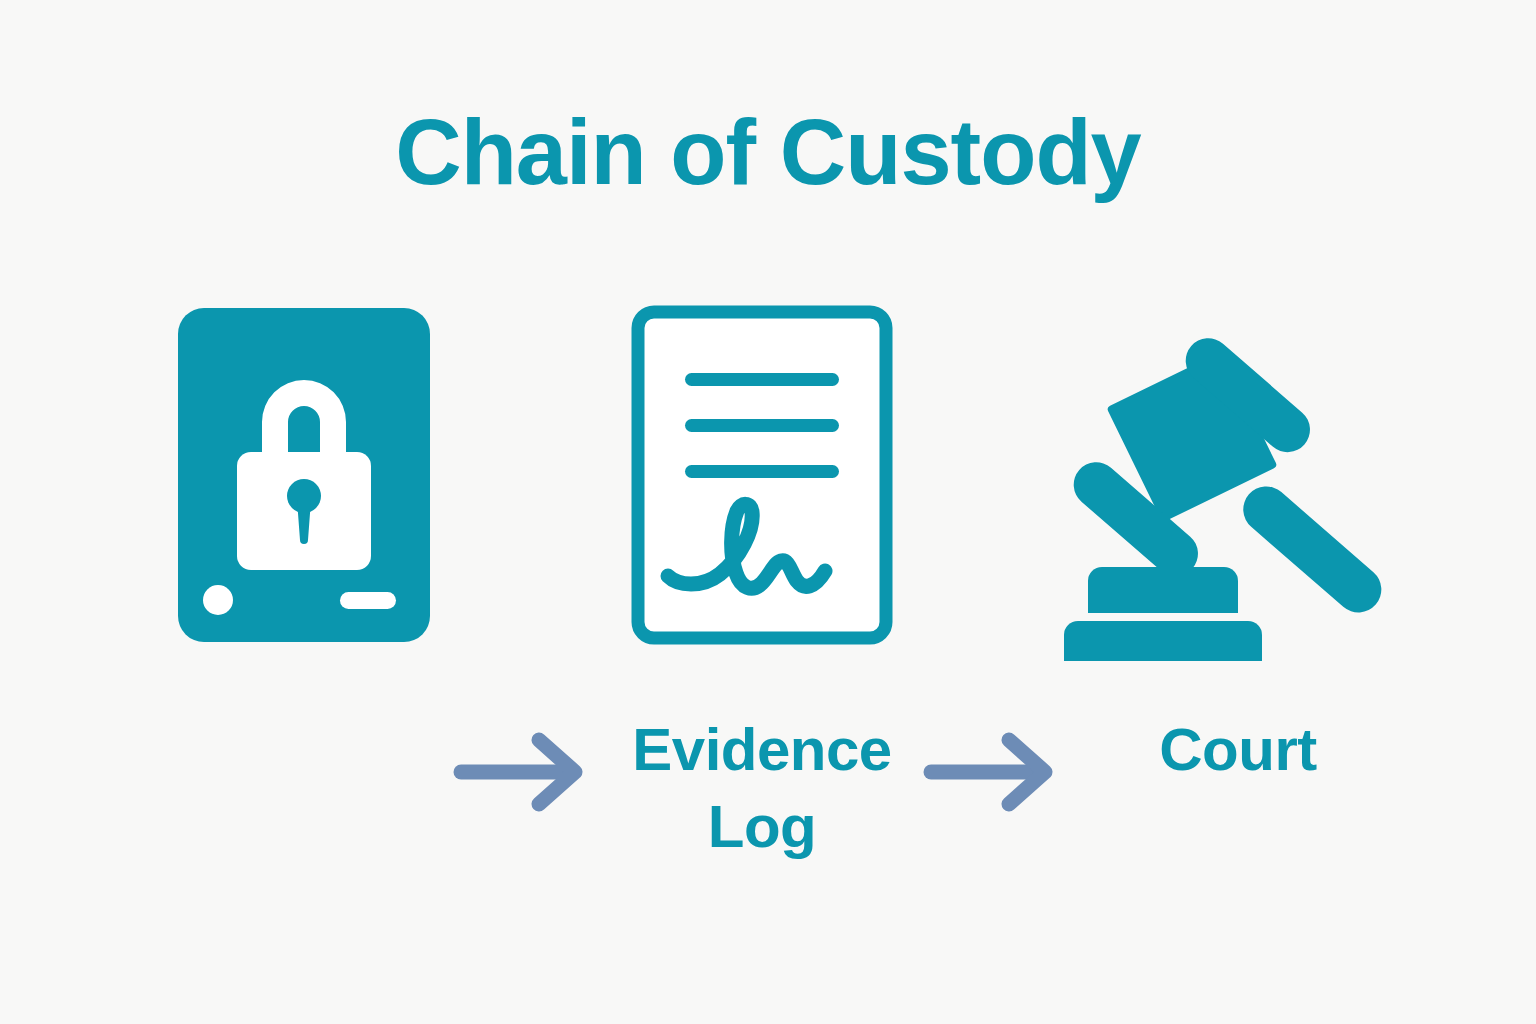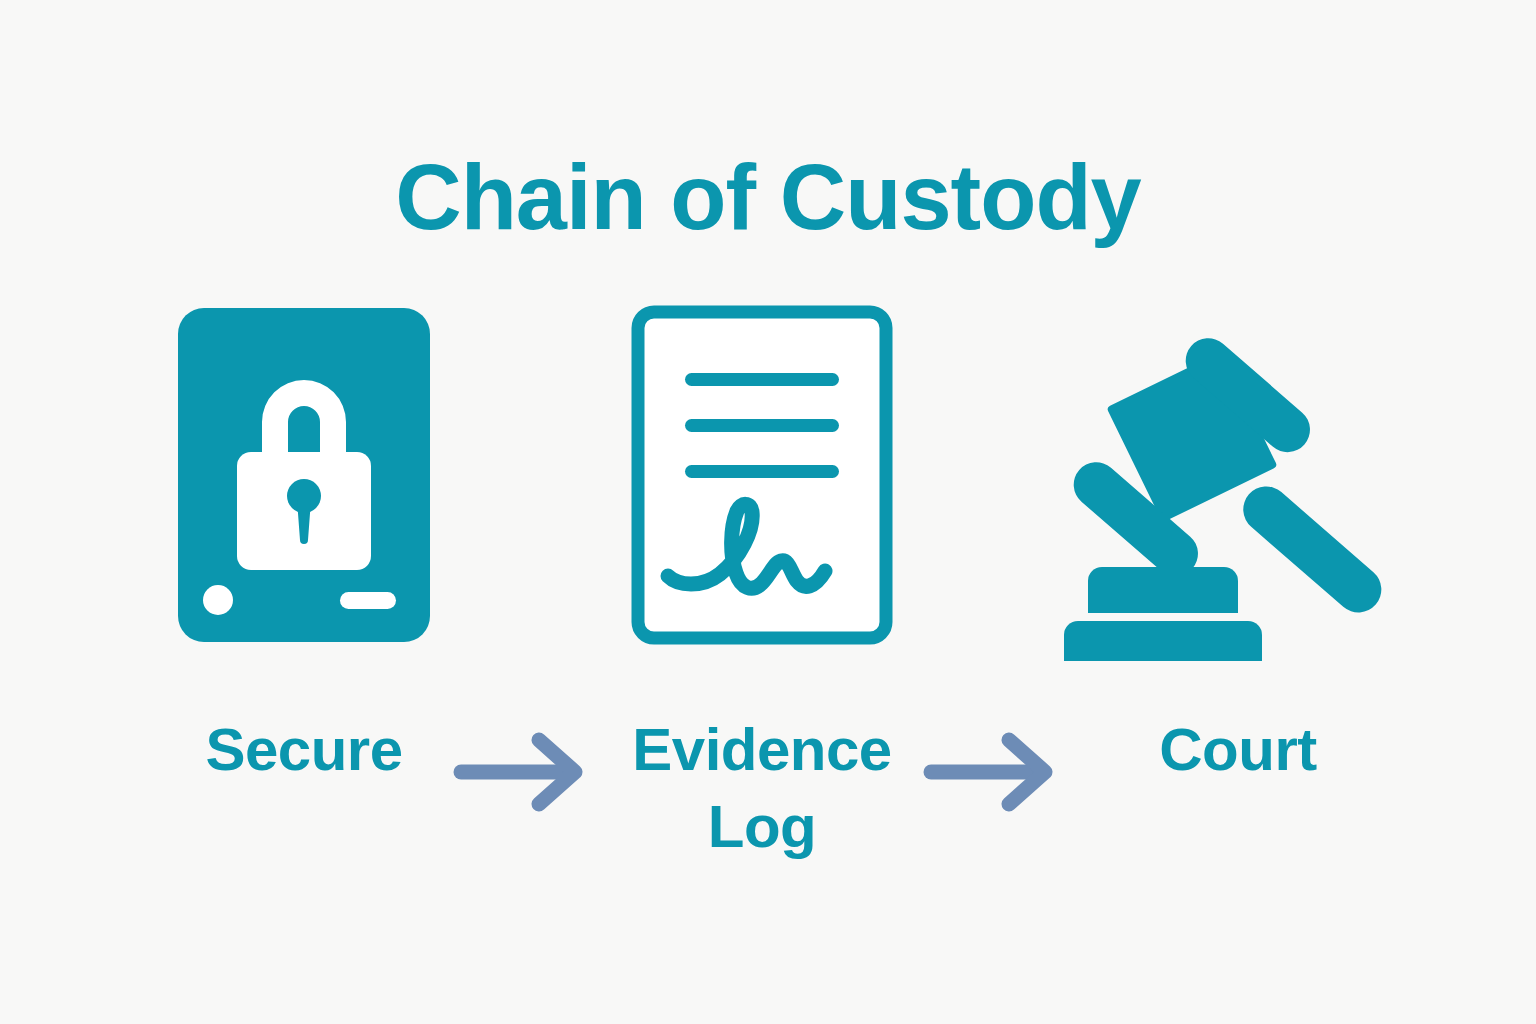--- a/index.html
+++ b/index.html
@@ -28,21 +28,20 @@
     left: 0;
     top: 104px;
     width: 1536px;
     text-align: center;
     font-size: 92px;
     font-weight: bold;
     letter-spacing: -1px;
     color: #0b96ae;
     line-height: 1.05;
     user-select: none;
-    margin-top: 45px;
   }
 
   
   #flow {
     position: absolute;
     left: 0;
     top: 290px;
     width: 1536px;
     height: 400px;
   }
@@ -179,19 +178,18 @@
             <path d="M 34 262 h 122 a 14 14 0 0 1 14 14 v 32 h -150 v -32 a 14 14 0 0 1 14 -14 z"></path>
 
             <path d="M 10 316 h 170 a 14 14 0 0 1 14 14 v 26 h -198 v -26 a 14 14 0 0 1 14 -14 z"></path>
           </g>
         </svg>
       </div>
     </div>
 
   </div>
 
-  <div class="step-label" id="label-secure">Secure</div>
 
   <div class="step-label" id="label-court">Court</div>
 
   <div class="step-label" id="label-evidence">Evidence Log</div>
 
 </div>
 
 </body></html>

